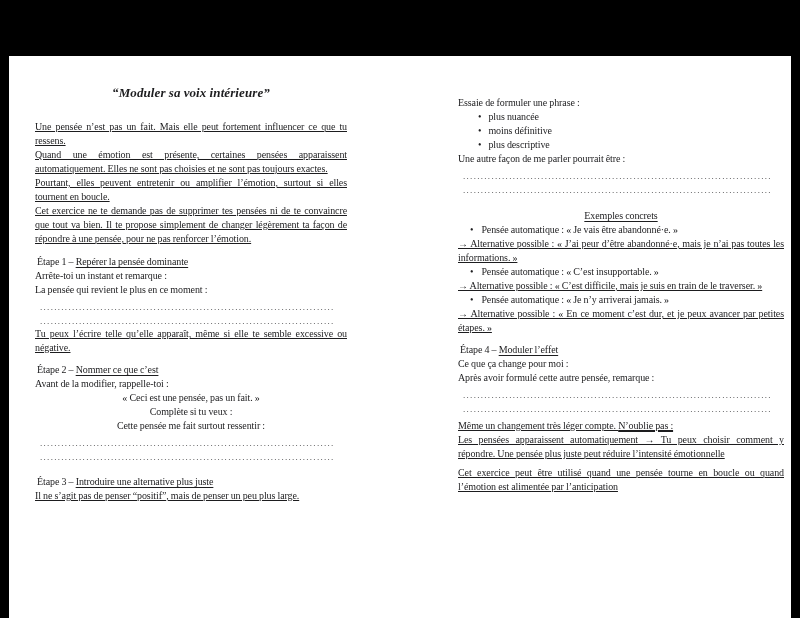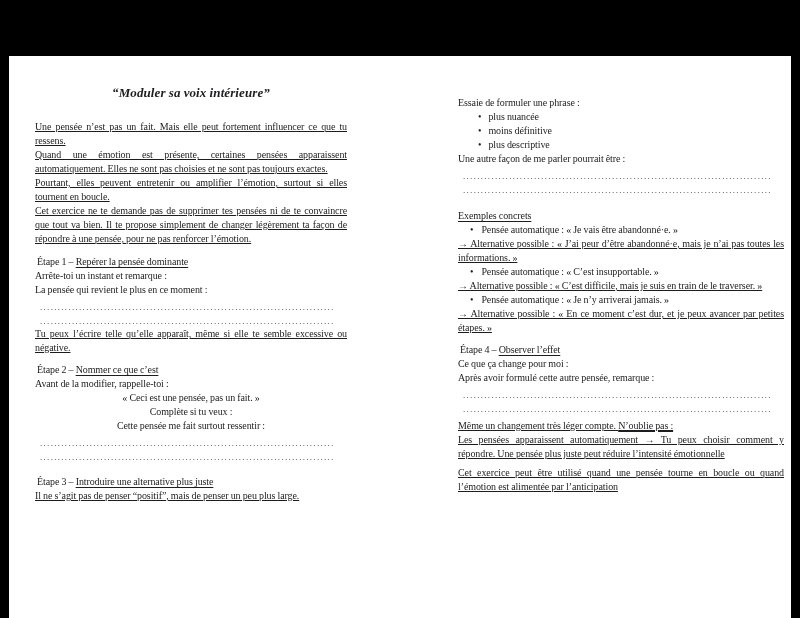--- a/index.html
+++ b/index.html
@@ -73,21 +73,21 @@
   ul.bullets li::before {
     content: "\2022";
     margin-right: 7px;
   }
 
   .example-auto { padding-left: 12px; }
   .example-auto::before {
     content: "\2022";
     margin-right: 8px;
   }
-  .examples-heading { margin-top: 13px; }
+  .examples-heading { margin-top: 13px; text-align: center; }
   .step4 { margin-top: 8px; }
   .reminder { margin-top: 4px; }
   .closing { margin-top: 5px; }
 </style>
 </head>
 <body>
 
 <div class="paper">
 
   <div class="col col-left">
@@ -142,21 +142,21 @@
     <div>
       <p class="example-auto">Pensée automatique : « C’est insupportable. »</p>
       <p class="just">→ Alternative possible : « C’est difficile, mais je suis en train de le traverser. »</p>
     </div>
     <div>
       <p class="example-auto">Pensée automatique : « Je n’y arriverai jamais. »</p>
       <p class="just">→ Alternative possible : « En ce moment c’est dur, et je peux avancer par petites étapes. »</p>
     </div>
 
     <div class="step step4">
-      <p class="step-heading"><span>Étape 4 – </span><span class="u">Observer l’effet</span></p>
+      <p class="step-heading"><span>Étape 4 – </span><span class="u">Moduler l’effet</span></p>
       <p>Ce que ça change pour moi :</p>
       <p>Après avoir formulé cette autre pensée, remarque :</p>
       <div class="dotline first"><span>............................................................................................................................................................................</span></div>
       <div class="dotline"><span>............................................................................................................................................................................</span></div>
     </div>
 
     <div class="reminder">
       <p class="just"><span>Même un changement très léger compte. </span><span class="u">N’oublie pas :</span></p>
       <p class="just">Les pensées apparaissent automatiquement →  Tu peux choisir comment y répondre. Une pensée plus juste peut réduire l’intensité émotionnelle</p>
     </div>

